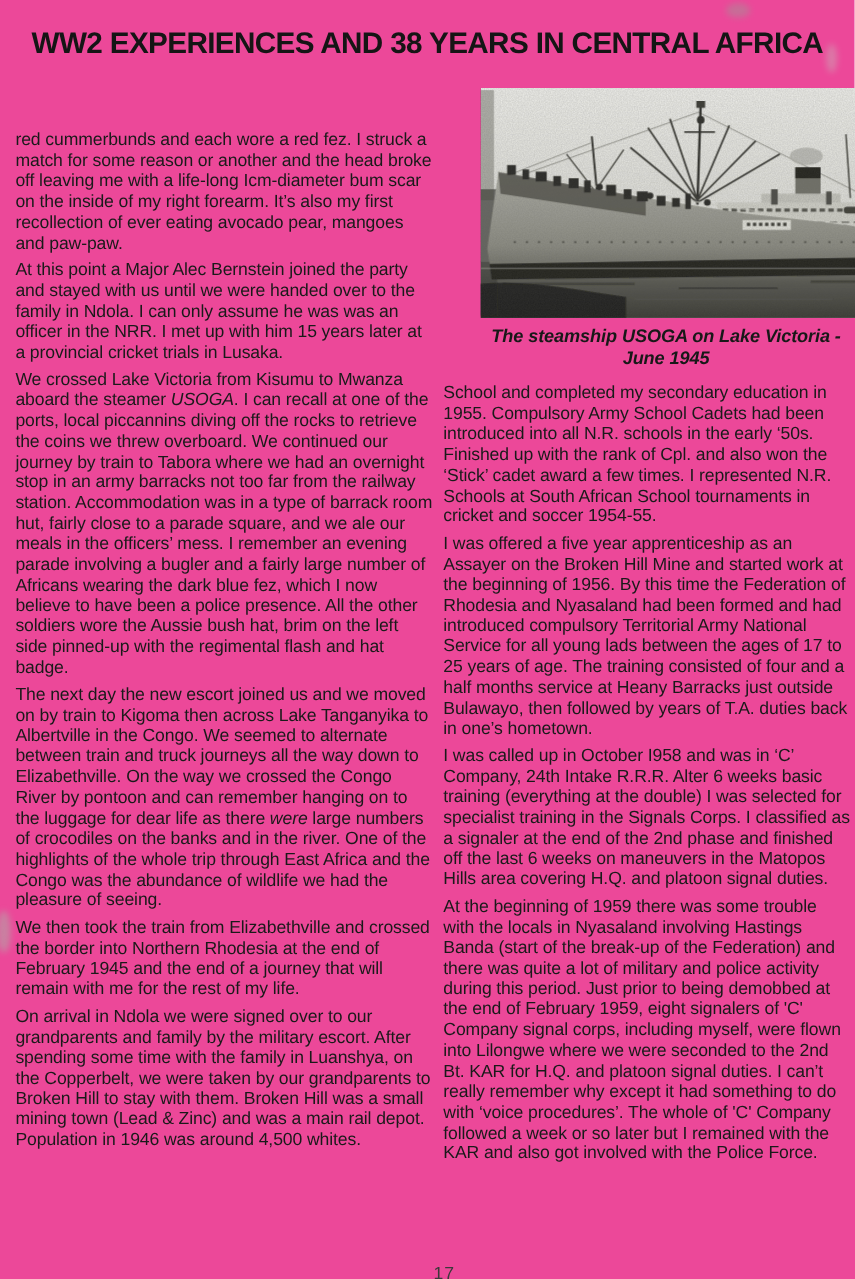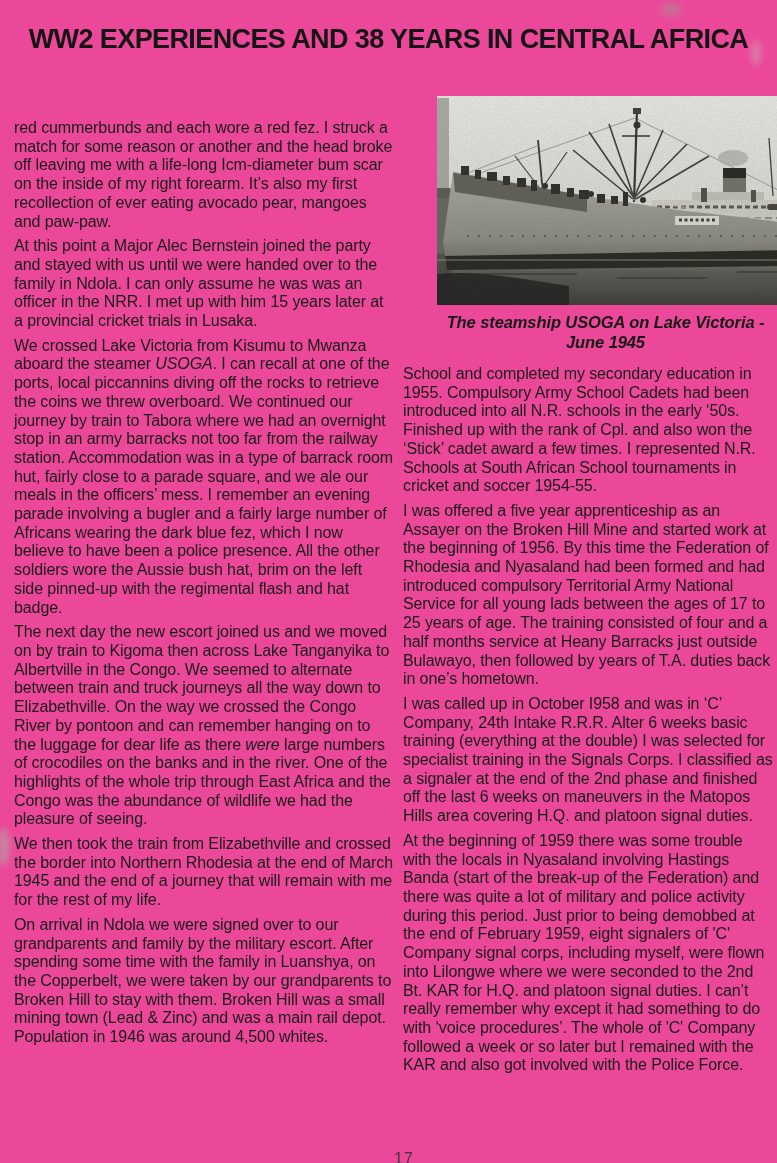--- a/index.html
+++ b/index.html
@@ -12,21 +12,21 @@
   .title{
     position:absolute;top:24px;left:0;width:777px;margin:0;
     text-align:center;font-size:27px;font-weight:700;letter-spacing:-0.6px;
     white-space:nowrap;color:#151515;
   }
   .col{position:absolute;font-size:16px;line-height:18.7px;letter-spacing:-0.1px;text-align:left;}
   .col p{margin:0 0 6px 0;}
   .col-left{left:14px;top:76px;width:381px;margin-top:43px;}
   .col-right{left:403px;top:80px;width:371px;}
   .em{font-style:italic;}
-  figure{margin:16px 0 13px 0;padding-left:34px;}
+  figure{margin:0 0 13px 0;padding-left:34px;}
   svg.photo{display:block;filter:blur(0.3px) contrast(97%);}
   figcaption{
     font-style:italic;font-weight:700;text-align:center;
     font-size:16.5px;line-height:20px;margin-top:7px;color:#181818;
   }
   .page-number{
     position:absolute;left:394px;top:1150px;font-size:16px;color:#3a3a3a;
     letter-spacing:1px;
   }
   .smudge{position:absolute;border-radius:50%;pointer-events:none;}
@@ -39,21 +39,21 @@
 
 <div class="page">
 
   <h1 class="title scanned">WW2 EXPERIENCES AND 38 YEARS IN CENTRAL AFRICA</h1>
 
   <div class="col col-left scanned">
     <p>red cummerbunds and each wore a red fez. I struck a match for some reason or another and the head broke off leaving me with a life-long Icm-diameter bum scar on the inside of my right forearm. It’s also my first recollection of ever eating avocado pear, mangoes and paw-paw.</p>
     <p>At this point a Major Alec Bernstein joined the party and stayed with us until we were handed over to the family in Ndola. I can only assume he was was an officer in the NRR. I met up with him 15 years later at a provincial cricket trials in Lusaka.</p>
     <p><span>We crossed Lake Victoria from Kisumu to Mwanza aboard the steamer </span><span class="em">USOGA</span><span>. I can recall at one of the ports, local piccannins diving off the rocks to retrieve the coins we threw overboard. We continued our journey by train to Tabora where we had an overnight stop in an army barracks not too far from the railway station. Accommodation was in a type of barrack room hut, fairly close to a parade square, and we ale our meals in the officers’ mess. I remember an evening parade involving a bugler and a fairly large number of Africans wearing the dark blue fez, which I now believe to have been a police presence. All the other soldiers wore the Aussie bush hat, brim on the left side pinned-up with the regimental flash and hat badge.</span></p>
     <p><span>The next day the new escort joined us and we moved on by train to Kigoma then across Lake Tanganyika to Albertville in the Congo. We seemed to alternate between train and truck journeys all the way down to Elizabethville. On the way we crossed the Congo River by pontoon and can remember hanging on to the luggage for dear life as there </span><span class="em">were</span><span> large numbers of crocodiles on the banks and in the river. One of the highlights of the whole trip through East Africa and the Congo was the abundance of wildlife we had the pleasure of seeing.</span></p>
-    <p>We then took the train from Elizabethville and crossed the border into Northern Rhodesia at the end of March 1945 and the end of a journey that will remain with me for the rest of my life.</p>
+    <p>We then took the train from Elizabethville and crossed the border into Northern Rhodesia at the end of February 1945 and the end of a journey that will remain with me for the rest of my life.</p>
     <p>On arrival in Ndola we were signed over to our grandparents and family by the military escort. After spending some time with the family in Luanshya, on the Copperbelt, we were taken by our grandparents to Broken Hill to stay with them. Broken Hill was a small mining town (Lead &amp; Zinc) and was a main rail depot. Population in 1946 was around 4,500 whites.</p>
   </div>
 
   <div class="col col-right scanned">
     <figure>
       <svg class="photo" width="366" height="209" viewBox="0 0 366 209" xmlns="http://www.w3.org/2000/svg">
         <defs>
           <linearGradient id="sky" x1="0" y1="0" x2="0" y2="1">
             <stop offset="0" stop-color="#f4f4f0"></stop>
             <stop offset="0.55" stop-color="#e3e3dd"></stop>

